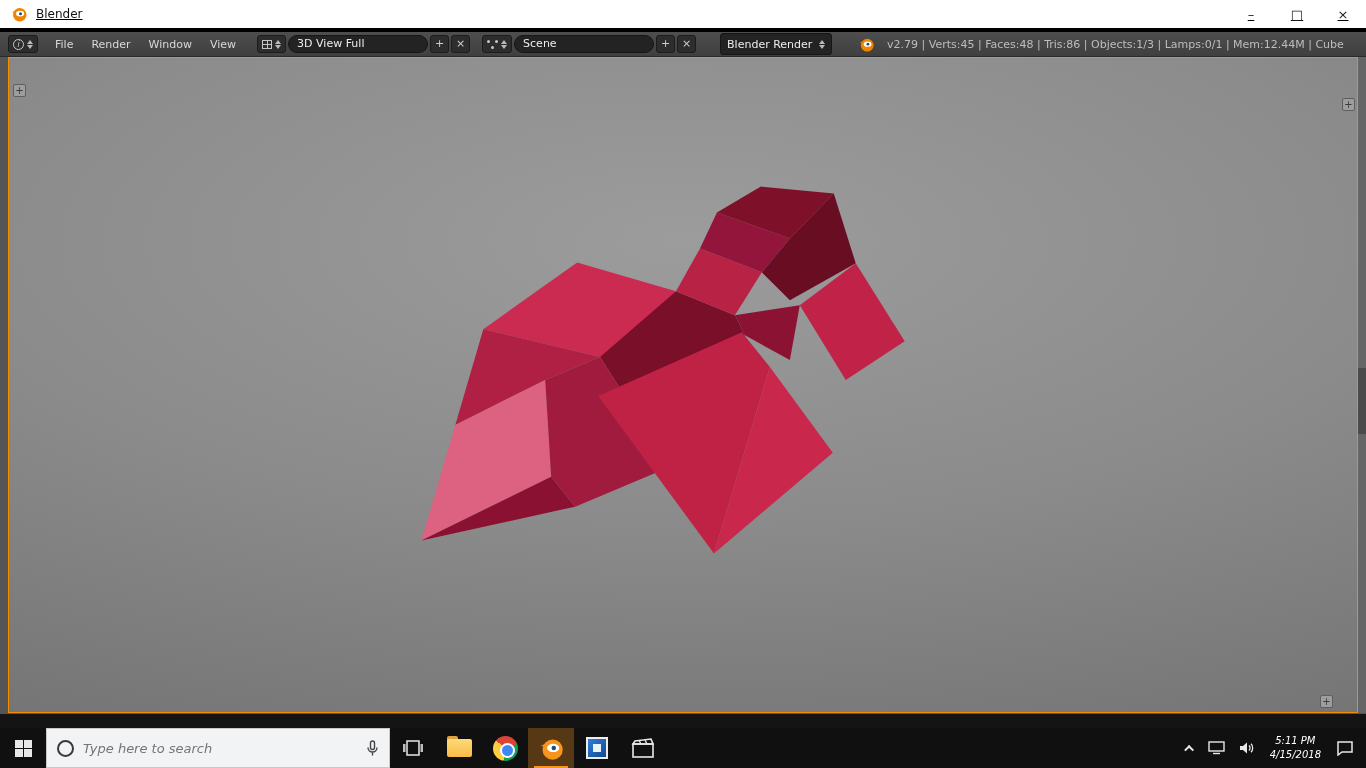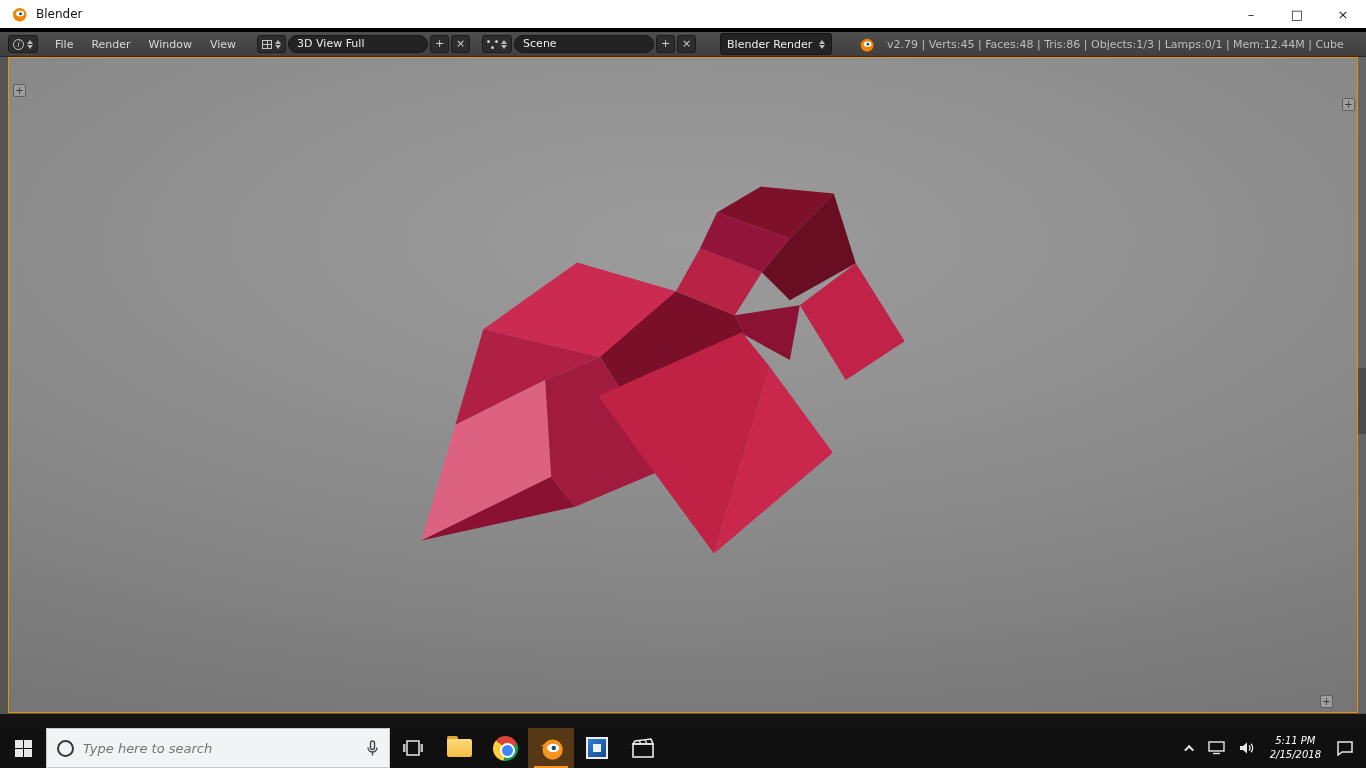--- a/index.html
+++ b/index.html
@@ -1,20 +1,20 @@
 <!DOCTYPE html>
 <html><head>
 <meta charset="utf-8">
 <style>
   * { box-sizing: border-box; margin: 0; padding: 0; }
   html,body { width:1366px; height:768px; overflow:hidden; font-family:"DejaVu Sans", sans-serif; background:#000; }
   .window { position:relative; width:1366px; height:768px; }
 
   
-  .titlebar { position:absolute; top:0; left:0; width:100%; height:28px; background:#ffffff; display:flex; align-items:center; }
+  .titlebar { position:absolute; top:0; left:0; width:100%; height:28px; background:#ffffff; display:flex; align-items:center;text-decoration:underline; }
   .titlebar .app-logo { margin-left:10px; width:18px; height:18px; }
   .titlebar .title { margin-left:8px; font-size:12px; color:#111; }
   .winbtns { margin-left:auto; display:flex; height:100%; }
   .winbtn { width:46px; height:100%; display:flex; align-items:center; justify-content:center; font-size:13px; color:#222; cursor:default; }
 
   
   .bl-header { position:absolute; top:32px; left:0; width:100%; height:25px;
     background:linear-gradient(#4e4e4e,#3f3f3f); border-bottom:1px solid #2a2a2a;
     display:flex; align-items:center; padding:9px 8px; font-size:11px; color:#d8d8d8; }
   .ed-btn { display:flex; align-items:center; gap:3px; background:#2d2d2d; border:1px solid #1c1c1c; border-radius:3px; height:18px; padding:0 4px; }
@@ -235,21 +235,21 @@
       </div>
       <div class="tray-btn">
         <svg width="16" height="14" viewBox="0 0 16 14">
           <polygon points="1,5 4,5 8,1.5 8,12.5 4,9 1,9" fill="#e8e8e8"></polygon>
           <path d="M10 4.5 a3.5 3.5 0 0 1 0 5" fill="none" stroke="#e8e8e8" stroke-width="1.3"></path>
           <path d="M12 2.8 a6 6 0 0 1 0 8.4" fill="none" stroke="#e8e8e8" stroke-width="1.3"></path>
         </svg>
       </div>
       <div class="clock">
         <div>5:11 PM</div>
-        <div>2/15/2018</div>
+        <div>4/15/2018</div>
       </div>
       <div class="tray-btn" style="padding-right:12px">
         <svg width="18" height="16" viewBox="0 0 18 16">
           <path d="M2 2 H16 V12 H6 L2 15 Z" fill="none" stroke="#e8e8e8" stroke-width="1.5"></path>
         </svg>
       </div>
     </div>
   </div>
 
 </div>

